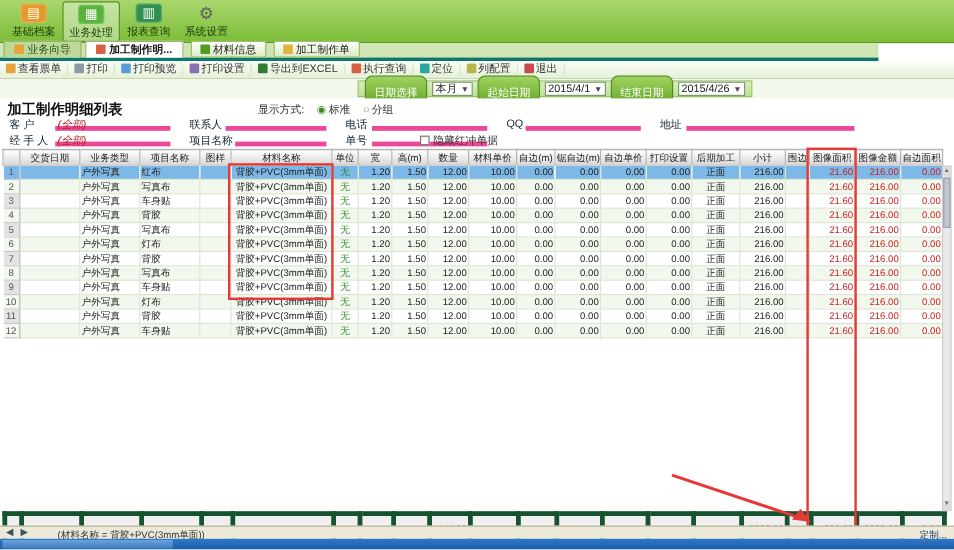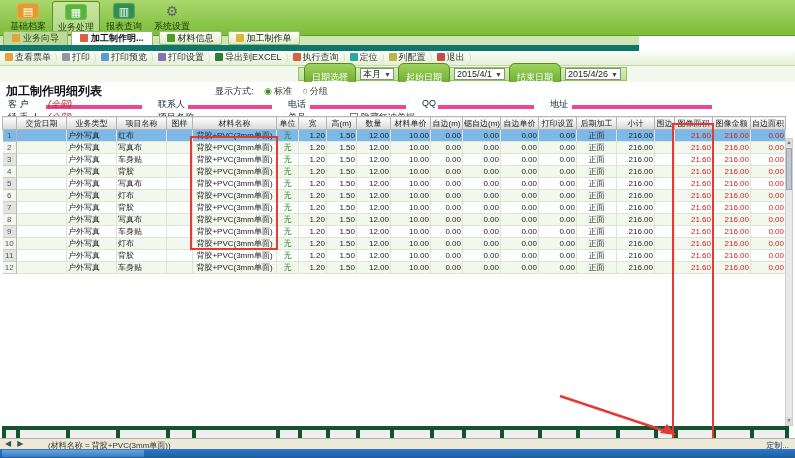--- a/index.html
+++ b/index.html
@@ -20,22 +20,22 @@
   .nav-glyph { width:22px; height:16px; margin:0 auto 1px; font-size:14px; line-height:16px; color:#eef3ff; }
   .nav-label { font-size:9px; color:#1c3a08; }
   .top-links { position:absolute; top:4px; right:10px; color:#ffffff; font-size:9px; }
   .top-links span { margin-left:10px; cursor:pointer; }
   .img-search { position:absolute; top:19px; right:8px; display:flex; align-items:center; }
   .img-search input { width:128px; height:13px; border:1px solid #4e7e22; font-size:9px; padding:0 2px; background:#fff; }
   .img-btn { height:14px; margin-left:2px; background: linear-gradient(#6fbf3c,#4f9c22); color:#fff;
     border:1px solid #3c7a17; font-size:9px; line-height:12px; padding:0 4px; border-radius:2px; cursor:pointer; }
   .img-btn .mini { display:inline-block; width:8px; height:8px; background:#cfe9b8; border:1px solid #2f6310; margin-right:2px; vertical-align:-1px; }
   
-  .tabs-row { position:absolute; top:36px; left:0; width:639px; height:15px;
-    background:#cfe5b4; border-bottom:6px solid #0f766e; display:flex; align-items:flex-end; }
+  .tabs-row { position:absolute; top:36px; left:0; width:732px; height:15px;
+    background:#cfe5b4; border-bottom:3px solid #0f766e; display:flex; align-items:flex-end; }
   .tab { height:14px; line-height:13px; padding:0 8px; font-size:9px; color:#2c4a12;
     background:#bcd89a; border:1px solid #93b966; border-bottom:none; margin-left:3px; cursor:pointer; }
   .tab.active { background:#ffffff; font-weight:bold; color:#111; }
   .tab .t-ic, .side-btn .t-ic { display:inline-block; width:8px; height:8px; border-radius:1px; margin-right:3px; vertical-align:-1px; }
   .side-btn { height:14px; line-height:13px; padding:0 7px; font-size:9px; margin-left:6px;
     background: linear-gradient(#fdfef9,#dcecc6); border:1px solid #9bbf6c; border-radius:2px; cursor:pointer; }
   
   .toolbar { position:absolute; top:51px; left:0; width:795px; height:15px;
     background: linear-gradient(#fbfdf7,#e5f0d8); border-bottom:1px solid #c3d7ab; display:flex; align-items:center; }
   .tb-btn { height:14px; line-height:13px; font-size:9px; color:#333; padding:0 5px;
@@ -48,38 +48,38 @@
   [data-name="export-excel-icon"]  { background:#2e7d32; }
   [data-name="run-query-icon"]     { background:#d95f43; }
   [data-name="locate-icon"]        { background:#2aa7a0; }
   [data-name="column-config-icon"] { background:#b7b74a; }
   [data-name="exit-icon"]          { background:#c74b4b; }
   
   .filter-row { position:absolute; top:66px; left:0; width:795px; height:16px; background:#f3f8ec; }
   .filter-group { position:absolute; left:298px; top:1px; height:14px; display:flex; align-items:center;
     background: linear-gradient(#d9edbd,#bfe097); border:1px solid #96c266; padding:0 3px; }
   .pill { height:23px; line-height:10px; padding:8px 7px; margin:0 2px; border-radius:6px; color:#fff; font-size:9px;
-    background: linear-gradient(#9ed35f,#6aa92c); border:1px solid #548c1e; cursor:pointer; white-space:nowrap;text-decoration:underline; }
+    background: linear-gradient(#9ed35f,#6aa92c); border:1px solid #548c1e; cursor:pointer; white-space:nowrap; }
   .dd { height:12px; line-height:11px; background:#fff; border:1px solid #7f9a6a; font-size:9px;
     padding:0 2px; margin:0 2px; cursor:pointer; white-space:nowrap; }
   .dd .arr { color:#446; font-size:7px; margin-left:3px; }
   
   .title-row { position:absolute; top:82px; left:0; width:638px; height:16px; background:#fff; }
   .page-title { position:absolute; left:6px; top:1px; font-size:12px; font-weight:bold; color:#111; }
   .display-mode { position:absolute; left:215px; top:3px; font-size:9px; color:#333; }
   .radio { margin: 0 2px 0 8px; color:#3c8a1e; }
   
   .form-area { position:absolute; top:98px; left:0; width:795px; height:26px; background:#fff; font-size:9px; }
   .frow { position:absolute; left:0; width:795px; height:13px; }
   .flabel { position:absolute; color:#123; }
   .fline { position:absolute; border-bottom:4px solid #ec4899; height:11px; font-size:9px; color:#b22; padding-left:2px;font-style:italic; }
   .chk { position:absolute; color:#333; cursor:pointer; }
   .chk .box { display:inline-block; width:8px; height:8px; border:1px solid #777; background:#fff; margin-right:3px; vertical-align:-1px; }
   
-  .grid-wrap { position:absolute; top:116px; left:2px; width:783px; }
+  .grid-wrap { position:absolute; top:124px; left:2px; width:783px; }
   table.grid { border-collapse:collapse; table-layout:fixed; width:783px; }
   .grid th { height:13px; font-size:8px; font-weight:normal; color:#222; padding:0 1px;
     background: linear-gradient(#ffffff,#d8d8d8); border:1px solid #b5b5b5; overflow:hidden; white-space:nowrap; }
   .grid td { height:9px; font-size:8px; padding:0 1px; border-right:1px solid #dde6d5;
     border-bottom:1px solid #dde6d5; overflow:hidden; white-space:nowrap; color:#222; }
   .grid tbody tr:nth-child(even) td { background:#f3f8ee; }
   .grid tbody tr.selected td { background:#7db9e8; }
   .grid td.gutter { background:#e3e3e3; color:#555; text-align:center;
     border-right:1px solid #b8b8b8; border-bottom:1px solid #c9c9c9; }
   .grid td.num { text-align:right; }

